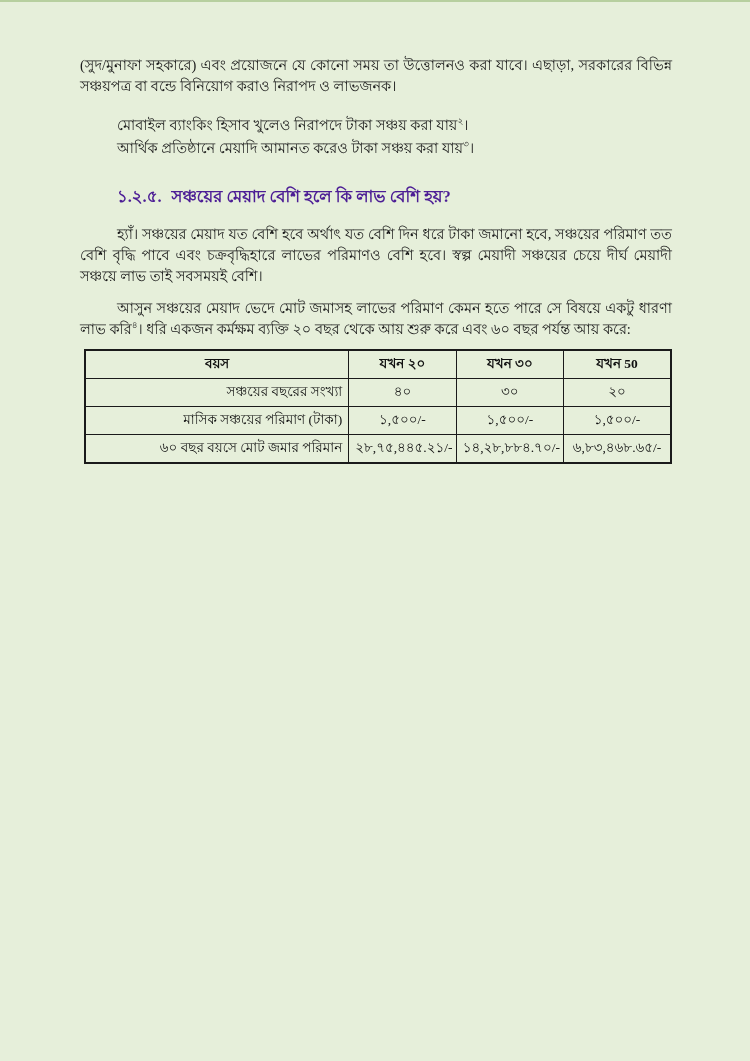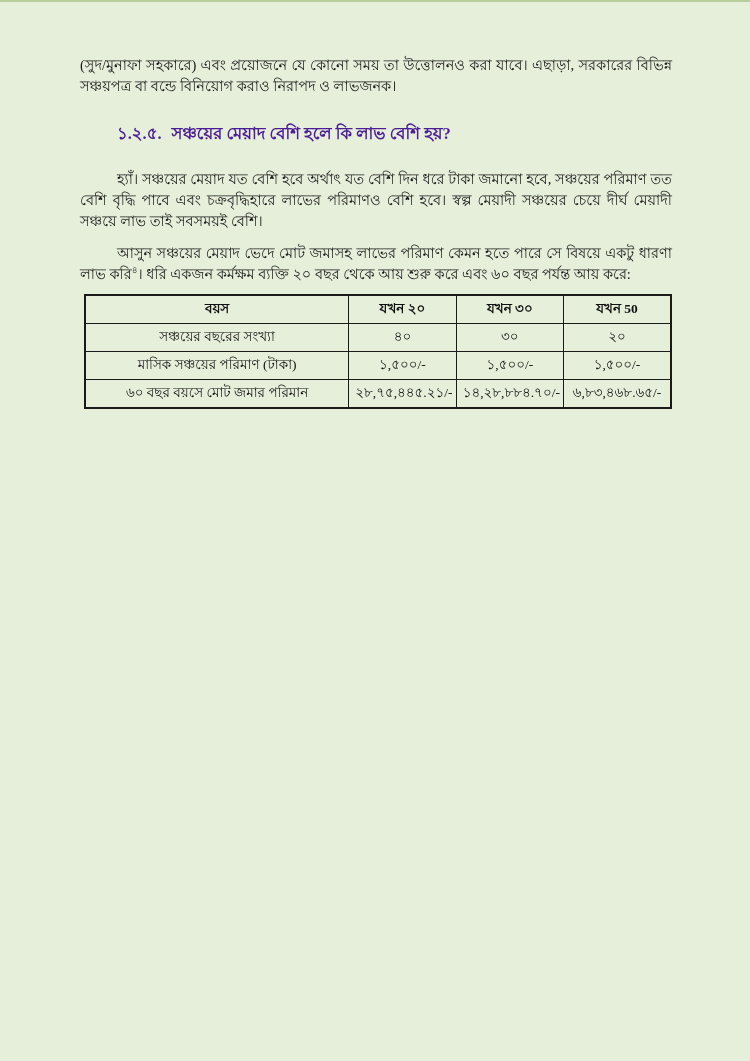--- a/index.html
+++ b/index.html
@@ -30,53 +30,55 @@
     font-size:14.5px;line-height:23px;margin:0;
   }
   sup{font-size:9px;line-height:0;}
   .heading{
     margin:24px 0 0 37px;
     font-size:16.5px;
     font-weight:bold;
     color:#4c1d95;
   }
   .heading .h-num{margin-right:10px;}
-  .p2{margin-top:21px;}
+  .p2{margin-top:13px;}
   .p3{margin-top:11px;font-family:Liberation Serif, serif;}
   table.savings{
     border-collapse:collapse;
     margin:9px 0 0 4px;
     width:588px;
     table-layout:fixed;
     background:#e6efda;
   }
   table.savings th, table.savings td{
     border:1px solid #1a1a1a;
     font-size:13.5px;
     padding:2px 6px;
     height:19px;
     color:#111;
   }
   table.savings{border:2px solid #1a1a1a;}
   table.savings th{font-weight:bold;text-align:center;}
   table.savings td{text-align:center;}
-  table.savings td.lbl{text-align:center;}
+  table.savings td.lbl{text-align:right;}
   col.c1{width:45%;}
   col.c2,col.c3,col.c4{width:18.33%;}
 </style>
 </head>
 <body>
 
 <div class="top-edge"></div>
 
 <div class="page">
 
   <p class="para">(সুদ/মুনাফা সহকারে) এবং প্রয়োজনে যে কোনো সময় তা উত্তোলনও করা যাবে। এছাড়া, সরকারের বিভিন্ন সঞ্চয়পত্র বা বন্ডে বিনিয়োগ করাও নিরাপদ ও লাভজনক।</p>
 
   <div class="list-lines">
+    <p class="list-line"><span>মোবাইল ব্যাংকিং হিসাব খুলেও নিরাপদে টাকা সঞ্চয় করা যায়</span><sup>২</sup><span>।</span></p>
+    <p class="list-line"><span>আর্থিক প্রতিষ্ঠানে মেয়াদি আমানত করেও টাকা সঞ্চয় করা যায়</span><sup>৩</sup><span>।</span></p>
   </div>
 
   <h2 class="heading"><span class="h-num">১.২.৫.</span><span>সঞ্চয়ের মেয়াদ বেশি হলে কি লাভ বেশি হয়?</span></h2>
 
   <p class="para indent-first p2">হ্যাঁ। সঞ্চয়ের মেয়াদ যত বেশি  হবে অর্থাৎ যত বেশি দিন ধরে টাকা জমানো হবে, সঞ্চয়ের পরিমাণ তত বেশি বৃদ্ধি পাবে এবং চক্রবৃদ্ধিহারে লাভের পরিমাণও বেশি হবে। স্বল্প মেয়াদী সঞ্চয়ের চেয়ে দীর্ঘ মেয়াদী সঞ্চয়ে লাভ তাই সবসময়ই বেশি।</p>
 
   <p class="para indent-first p3"><span>আসুন সঞ্চয়ের মেয়াদ ভেদে মোট জমাসহ লাভের পরিমাণ কেমন হতে পারে সে বিষয়ে একটু ধারণা লাভ করি</span><sup>৪</sup><span>। ধরি একজন কর্মক্ষম ব্যক্তি ২০ বছর থেকে আয় শুরু করে এবং ৬০ বছর পর্যন্ত আয় করে:</span></p>
 
   <table class="savings">
     <colgroup>

